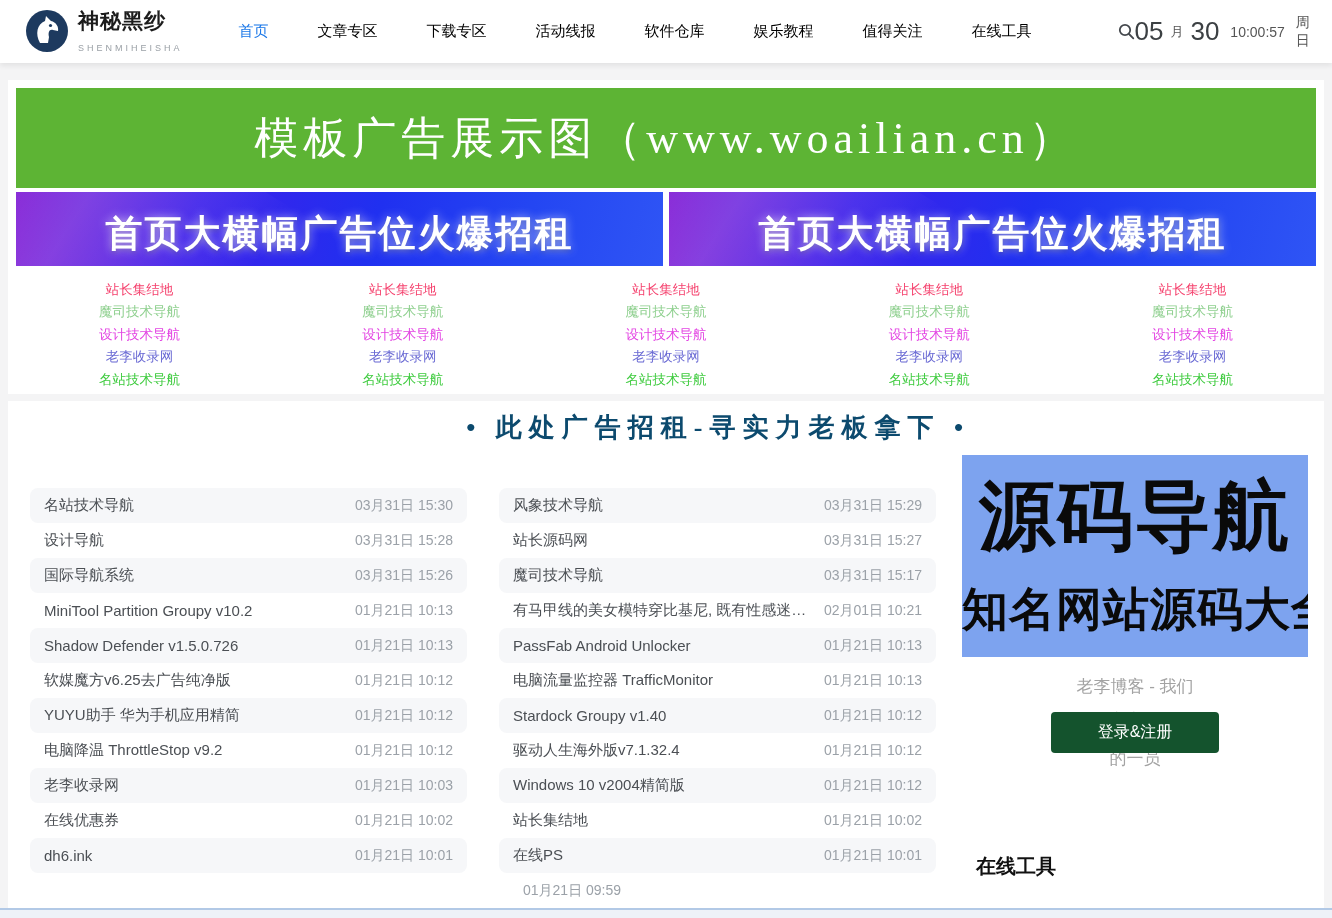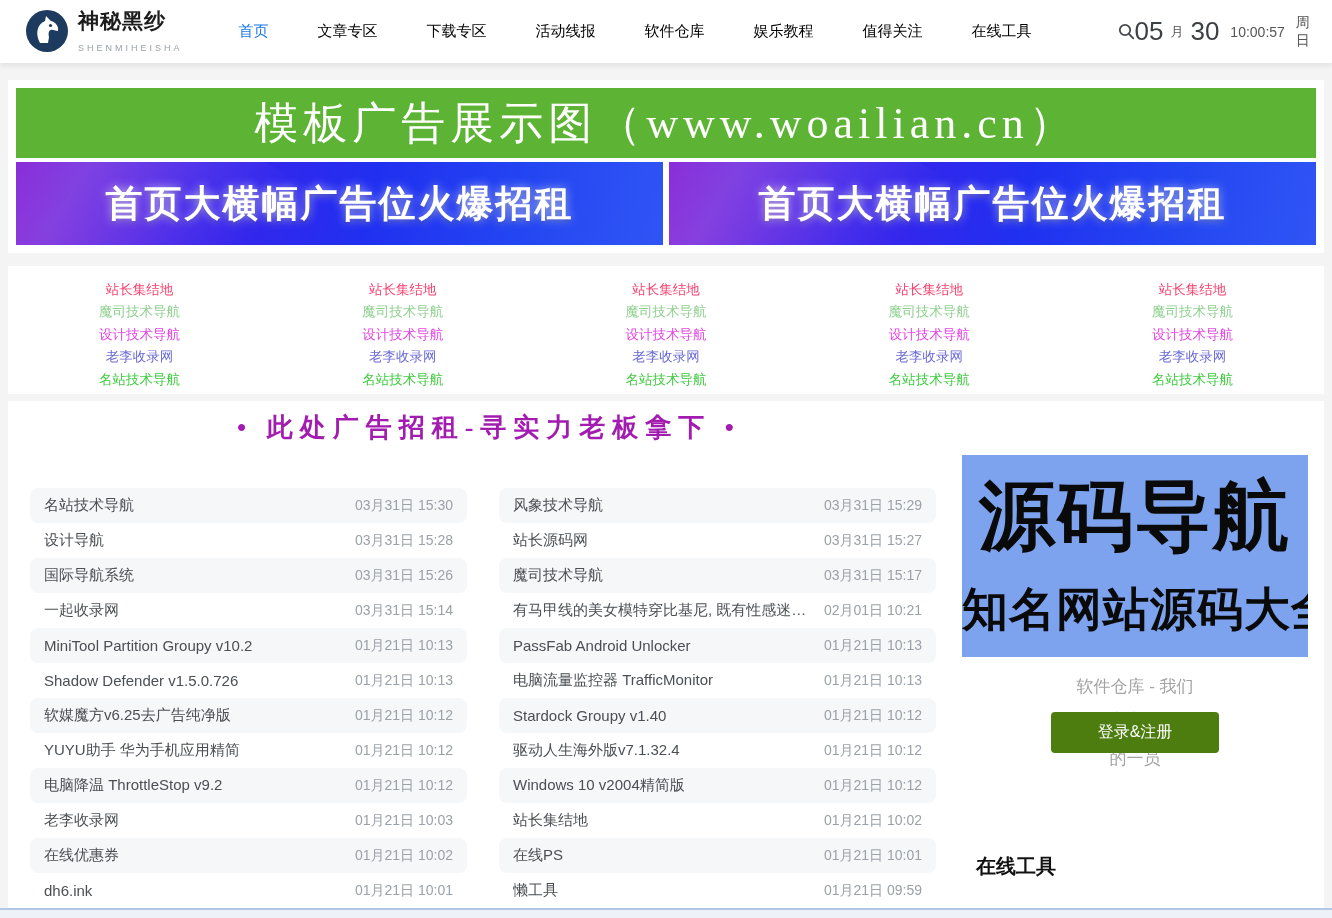--- a/index.html
+++ b/index.html
@@ -25,21 +25,21 @@
   .nav-item.active { color:#1a77e8; }
   .search-btn { margin-left:86px; cursor:pointer; display:flex; align-items:center; }
   .datetime { margin-left:auto; margin-right:41px; display:flex; align-items:center; gap:7px; color:#3c4043; }
   .dt-big { font-size:26px; }
   .dt-small { font-size:13px; color:#555; }
   .dt-time { font-size:14px; color:#555; margin-left:4px; }
   
   .card { position:absolute; background:#fff; }
   .card-banners { left:8px; top:80px; width:1316px; padding:8px; }
   .banner-green {
-    height:70px; background:#5db434; display:flex; align-items:center; justify-content:center;
+    height:100px; background:#5db434; display:flex; align-items:center; justify-content:center;
     color:#fff; font-family:"Liberation Serif","DejaVu Serif",serif;
     font-size:44px; letter-spacing:5px; cursor:pointer; white-space:nowrap;
   }
   .banner-row { display:flex; gap:6px; margin-top:4px; }
   .banner-blue {
     flex:1; height:83px; position:relative; overflow:hidden; cursor:pointer;
     background:linear-gradient(104deg,#7b12d3 0%,#3d21ea 28%,#2030f0 55%,#2446f2 78%,#2f55f5 100%);
     display:flex; align-items:center; justify-content:center;
   }
   .banner-blue::before {
@@ -51,23 +51,23 @@
     color:#fff; font-size:37px; font-weight:900; letter-spacing:2px; white-space:nowrap;
     text-shadow:0 0 10px rgba(255,255,255,.65), 0 2px 4px rgba(0,0,0,.25);
   }
   
   .card-links { left:8px; top:266px; width:1316px; height:128px; padding-top:13px; }
   .links-grid { display:grid; grid-template-columns:repeat(5,1fr); row-gap:0; }
   .grid-link { text-align:center; font-size:13.5px; line-height:22.4px; cursor:pointer; text-decoration:none; }
   
   .card-main { left:8px; top:401px; width:1316px; height:507px; }
   .ad-heading {
-    position:absolute; top:9px; left:0; width:962px; text-align:center;
+    position:absolute; top:9px; left:0; width:962px; text-align:right;
     font-family:"Liberation Serif","DejaVu Serif",serif; font-weight:bold;
-    font-size:26px; color:#a21caf; letter-spacing:7px; cursor:pointer; white-space:nowrap;
+    font-size:26px; color:#0c4a6e; letter-spacing:7px; cursor:pointer; white-space:nowrap;
   }
   .lists { position:absolute; left:22px; top:87px; display:flex; gap:32px; }
   .list { width:437px; }
   .list-row {
     height:35px; display:flex; align-items:center; justify-content:space-between;
     padding:0 14px; border-radius:8px; cursor:pointer;
   }
   .list-row:nth-child(odd) { background:#f6f7f9; }
   .row-title { font-size:15px; color:#4b4f54; white-space:nowrap; overflow:hidden; text-overflow:ellipsis; flex:1; }
   .row-date { font-size:14px; color:#9ba1a8; white-space:nowrap; margin-left:10px; }
@@ -77,21 +77,21 @@
     position:absolute; left:0; top:54px; width:346px; height:202px;
     background:#7da3ef; overflow:hidden; text-align:center; cursor:pointer;
     color:#0a0a0a; font-weight:900;
   }
   .promo-line1 { font-size:76px; line-height:102px; margin-top:10px; letter-spacing:2px; white-space:nowrap; }
   .promo-line2 { font-size:46px; line-height:84px; letter-spacing:1px; white-space:nowrap; }
   .blog-line { position:absolute; top:274px; width:100%; text-align:center; font-size:17px; color:#a3a3a3; }
   .tagline { position:absolute; top:301px; width:100%; text-align:center; font-size:17px; color:#a3a3a3; line-height:38px; }
   .login-btn {
     position:absolute; top:311px; left:50%; transform:translateX(-50%);
-    width:168px; height:41px; background:#4d7c0f; border:none; border-radius:4px;
+    width:168px; height:41px; background:#14532d; border:none; border-radius:4px;
     color:#fff; font-size:16px; cursor:pointer; font-family:inherit;
   }
   .tools-heading { position:absolute; top:452px; left:14px; font-size:20px; font-weight:bold; color:#111; }
   
   .footer {
     position:absolute; left:0; top:908px; width:100%; height:10px;
     background:#eef2f8; border-top:2px solid #b2c9e6;
   }
 </style>
 </head>
@@ -217,24 +217,20 @@
           <div class="list-row">
             <span class="row-title">设计导航</span>
             <span class="row-date">03月31日 15:28</span>
           </div>
 
           <div class="list-row">
             <span class="row-title">国际导航系统</span>
             <span class="row-date">03月31日 15:26</span>
           </div>
 
-          <div class="list-row">
-            <span class="row-title">一起收录网</span>
-            <span class="row-date">03月31日 15:14</span>
-          </div>
 
           <div class="list-row">
             <span class="row-title">MiniTool Partition Groupy v10.2</span>
             <span class="row-date">01月21日 10:13</span>
           </div>
 
           <div class="list-row">
             <span class="row-title">Shadow Defender v1.5.0.726</span>
             <span class="row-date">01月21日 10:13</span>
           </div>
@@ -321,33 +317,32 @@
             <span class="row-title">站长集结地</span>
             <span class="row-date">01月21日 10:02</span>
           </div>
 
           <div class="list-row">
             <span class="row-title">在线PS</span>
             <span class="row-date">01月21日 10:01</span>
           </div>
 
           <div class="list-row">
-            <span class="row-title">懒工具</span>
             <span class="row-date">01月21日 09:59</span>
           </div>
 
       </div>
     </div>
 
     <div class="sidebar">
       <div class="promo">
         <div class="promo-line1">源码导航</div>
         <div class="promo-line2">知名网站源码大全</div>
       </div>
-      <div class="blog-line">软件仓库 - 我们</div>
+      <div class="blog-line">老李博客 - 我们</div>
       <div class="tagline">
         <div>都是宇宙中渺小</div>
         <div>的一员</div>
       </div>
       <button class="login-btn">登录&amp;注册</button>
       <div class="tools-heading">在线工具</div>
     </div>
   </div>
 
   <div class="footer"></div>

